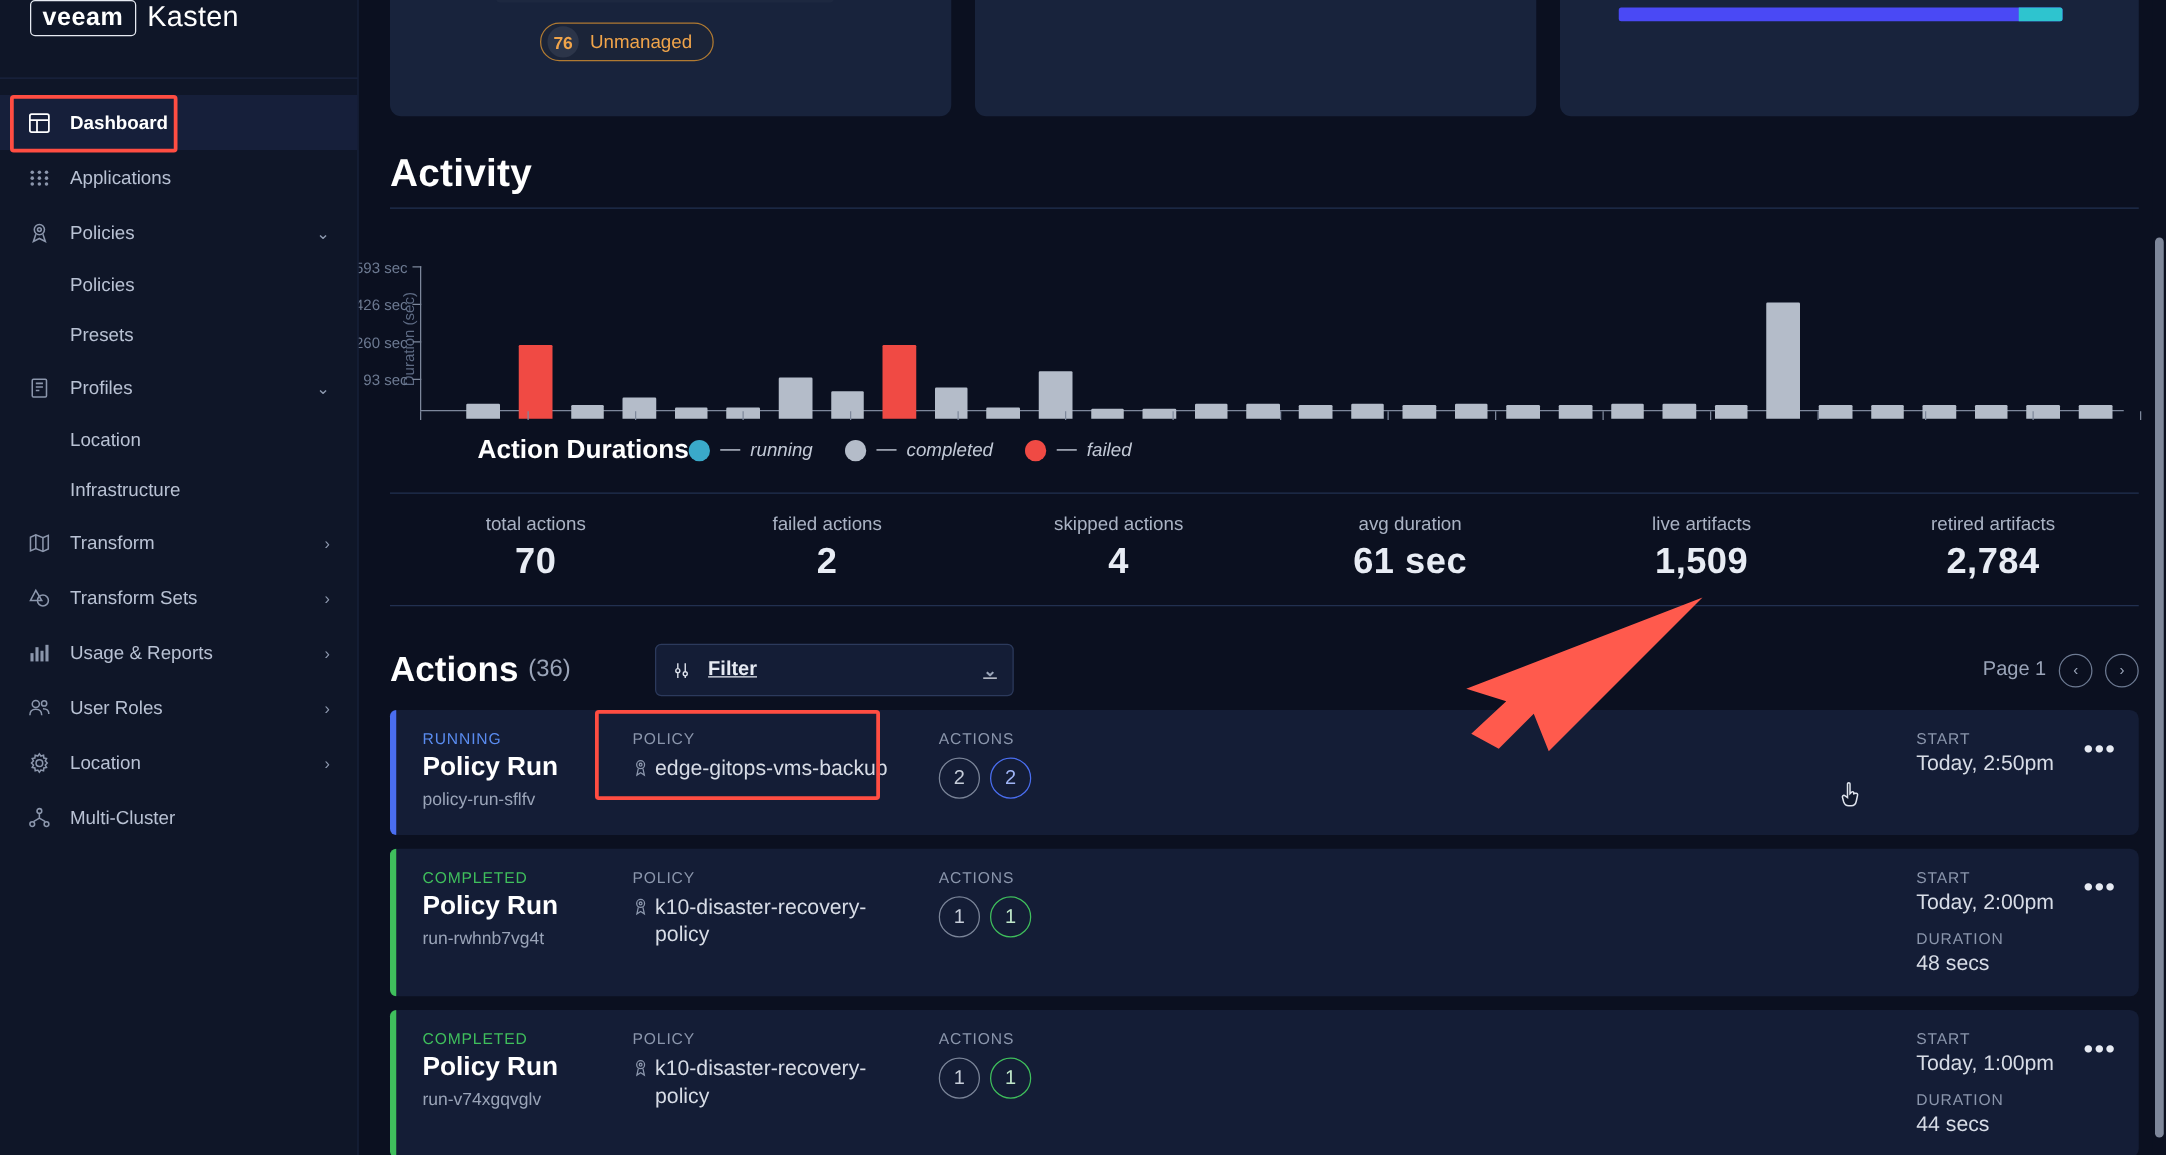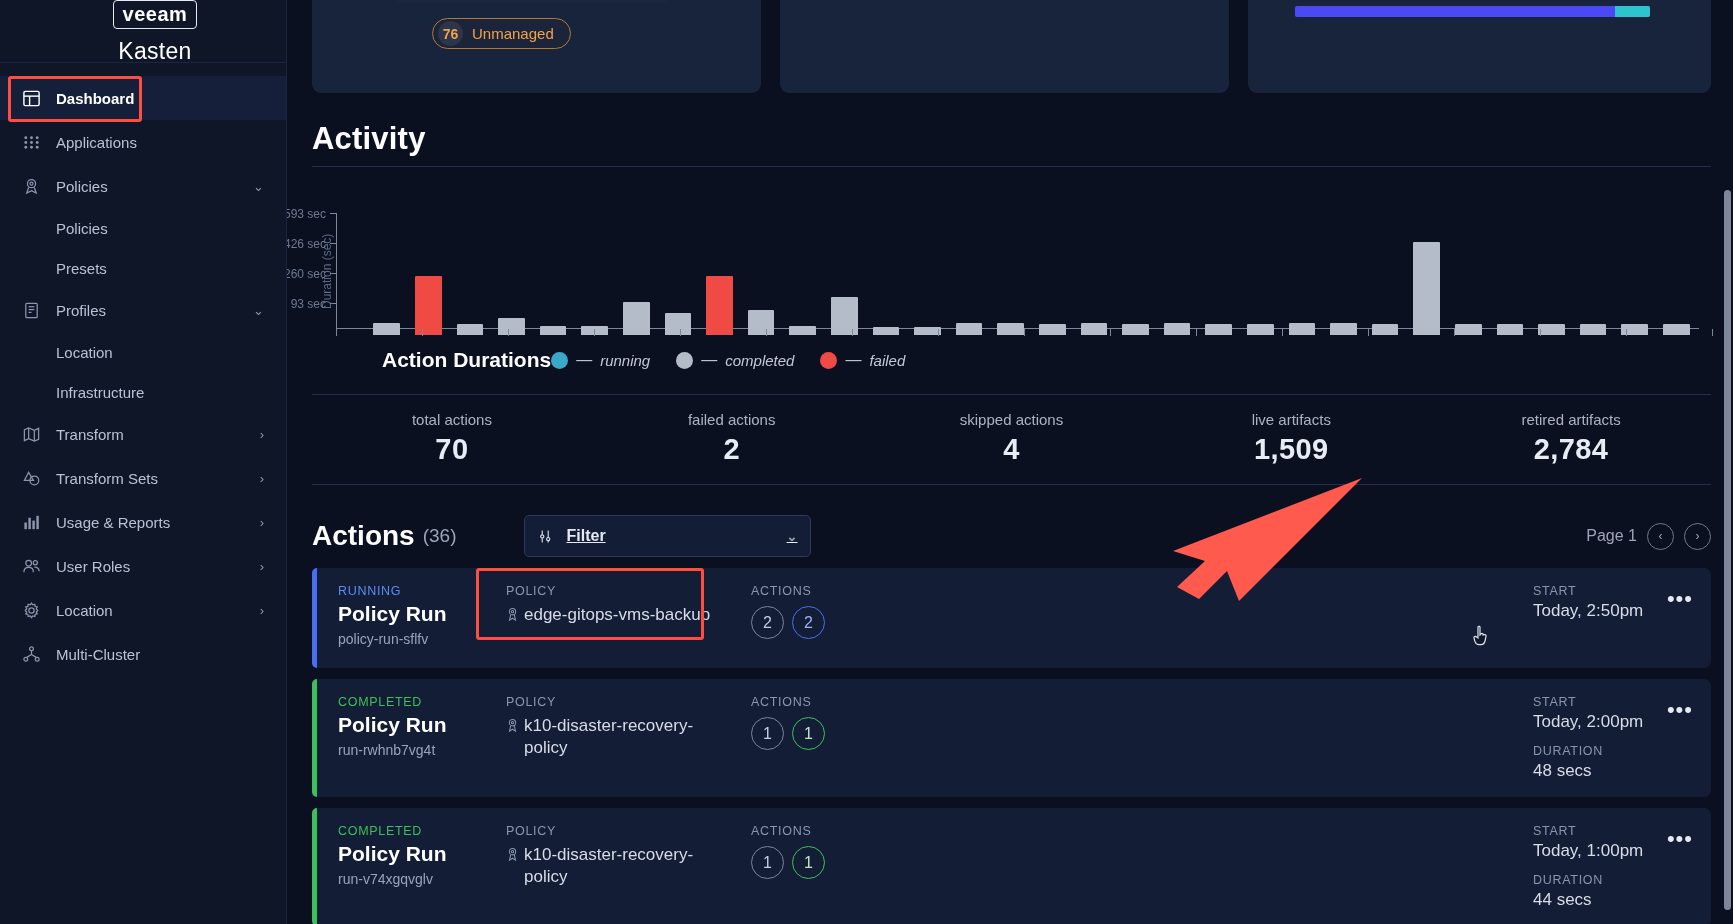--- a/index.html
+++ b/index.html
@@ -14,25 +14,24 @@
   
   .sidebar {
     width: 287px; height: 924px;
     background: #0f1628;
     border-right: 1px solid #1b2540;
     flex: 0 0 287px;
     position: relative;
   }
   .brand {
     height: 63px;
-    display: flex; align-items: center;
+    display: flex; align-items: flex-start;
     padding-left: 24px;
     border-bottom: 1px solid #1b2540;
     gap: 9px;
-    flex-direction: column;
   }
   .brand-box {
     border: 1.6px solid #e6eaf2;
     border-radius: 4px;
     padding: 3px 9px 4px 9px;
     font-size: 20px; font-weight: 700; letter-spacing: .5px;
     color: #ffffff;
     line-height: 1;
   }
   .brand-name { font-size: 23px; color: #ffffff; font-weight: 400; letter-spacing: .3px; }
@@ -553,20 +552,24 @@
             </div>
             <div class="stat-cell">
               <div class="stat-label">failed actions</div>
               <div class="stat-value">2</div>
             </div>
             <div class="stat-cell">
               <div class="stat-label">skipped actions</div>
               <div class="stat-value">4</div>
             </div>
             <div class="stat-cell">
+              <div class="stat-label">avg duration</div>
+              <div class="stat-value">61 sec</div>
+            </div>
+            <div class="stat-cell">
               <div class="stat-label">live artifacts</div>
               <div class="stat-value">1,509</div>
             </div>
             <div class="stat-cell">
               <div class="stat-label">retired artifacts</div>
               <div class="stat-value">2,784</div>
             </div>
           </div>
       </div>
 

